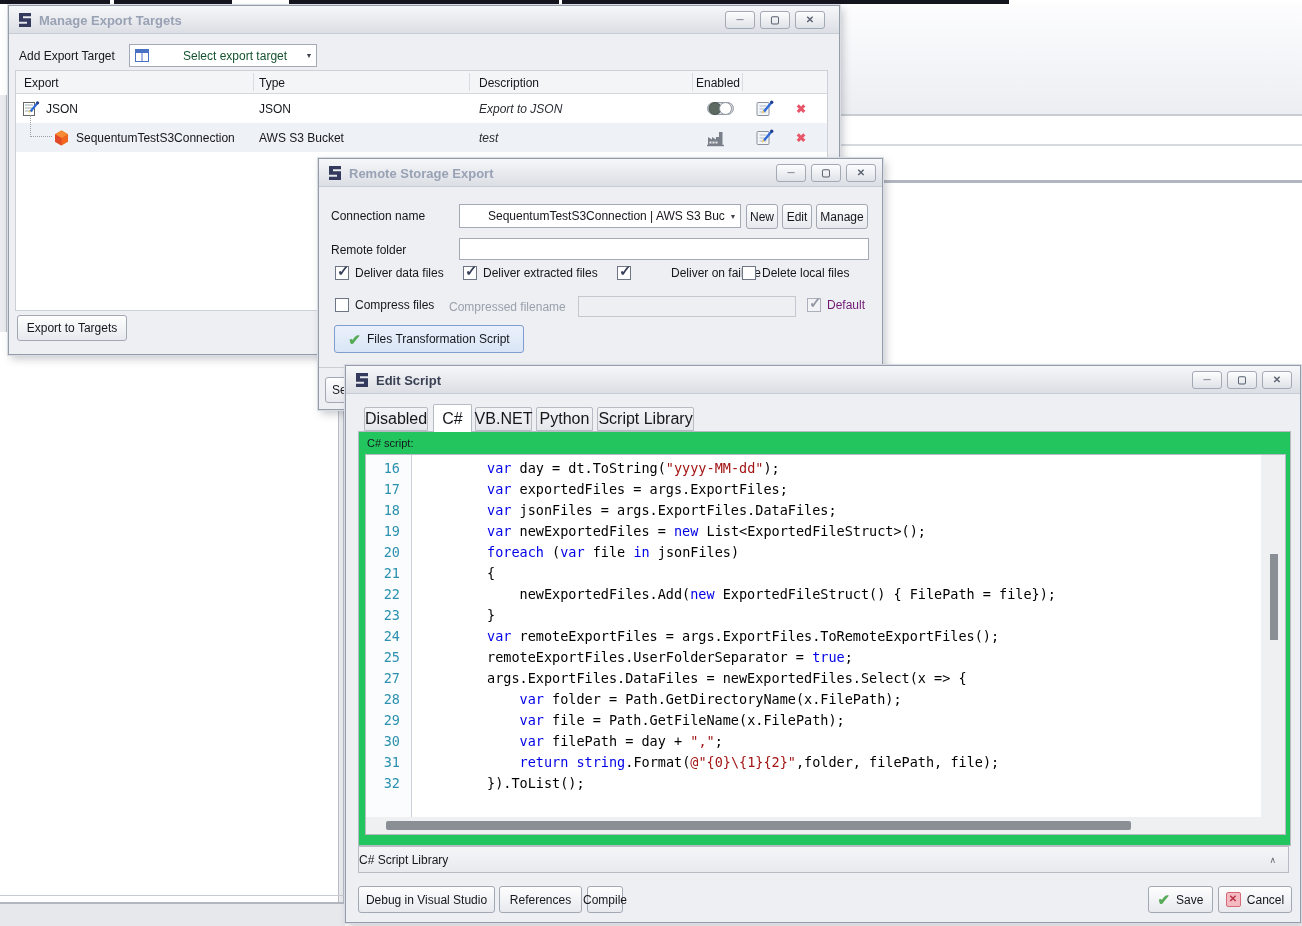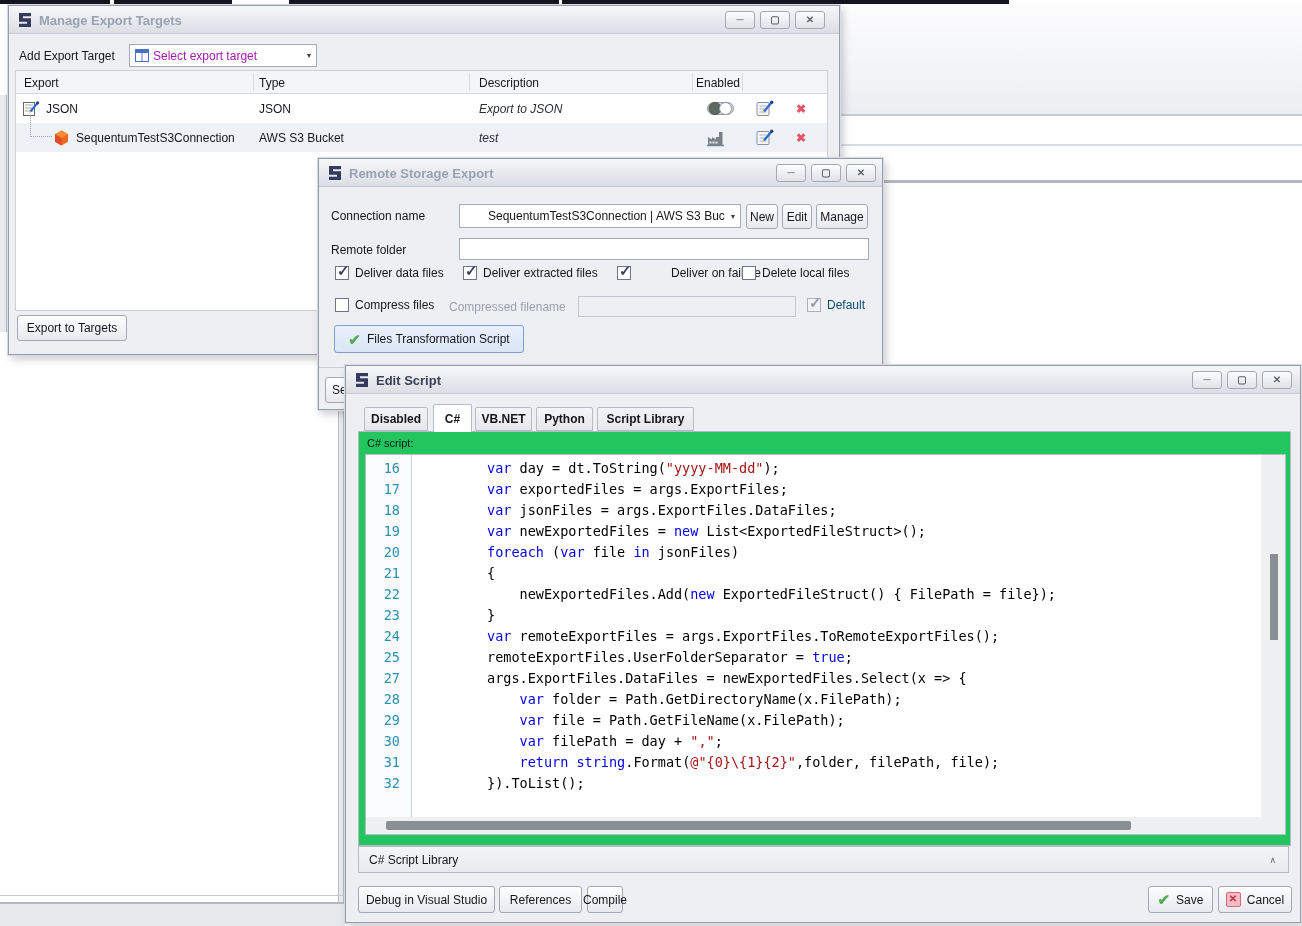--- a/index.html
+++ b/index.html
@@ -21,40 +21,40 @@
 .btn{position:absolute;display:inline-flex;align-items:center;justify-content:center;gap:6px;background:linear-gradient(#fefefe,#e7e9ee);border:1px solid #a2a8b4;border-radius:3px;font-size:12px;color:#15171c;white-space:nowrap;}
 .lbl{position:absolute;font-size:12px;color:#15171c;white-space:nowrap;}
 .input{position:absolute;background:#fff;border:1px solid #a3a9b5;}
 .input.disabled{background:#edeff2;border-color:#c3c7cf;}
 .combo{position:absolute;background:#fff;border:1px solid #a3a9b5;display:flex;align-items:center;overflow:hidden;}
 .combo .ctext{flex:1;padding:0 4px;white-space:nowrap;overflow:hidden;font-size:12px;}
 .arr{flex:none;width:14px;font-size:7px;color:#3d424c;text-align:center;}
 .cb{position:absolute;display:flex;align-items:flex-start;gap:6px;font-size:12px;color:#15171c;white-space:nowrap;}
 .cb .box{width:14px;height:14px;background:#fff;border:1px solid #6e7585;position:relative;flex:none;}
 .cb.checked .box::after{content:"\2713";position:absolute;left:1px;top:-5px;font-size:15px;font-weight:bold;color:#39405a;}
-.cb.dim{color:#0c4a6e;}
+.cb.dim{color:#701a75;}
 .cb.dim .box{border-color:#abb0bb;background:#f2f3f6;}
 .cb.dim.checked .box::after{color:#9298a4;}
 .check-ic{color:#55ab57;font-size:15px;font-weight:bold;line-height:1;}
 .xdel{color:#e8566a;font-size:16px;font-weight:bold;line-height:1;}
 .cancel-ic{width:15px;height:15px;border:1px solid #d46a76;border-radius:2px;background:#f5b9c1;position:relative;flex:none;}
 .cancel-ic::after{content:"\2715";position:absolute;left:2px;top:0px;font-size:10px;font-weight:bold;color:#b92f44;}
 
 
 .tbl{position:absolute;background:#fff;border:1px solid #cdd1d7;}
 .thead{position:absolute;left:0;top:0;right:0;height:23px;background:#f3f5f7;border-bottom:1px solid #d5d9de;}
 .th{position:absolute;top:0;height:23px;display:flex;align-items:center;font-size:12px;color:#15171c;}
 .vsep{position:absolute;top:2px;bottom:2px;width:1px;background:#d8dce1;}
 .trow{position:absolute;left:0;right:0;height:29px;}
 .trow.alt{background:#eef1f5;}
 .cell{position:absolute;top:0;height:29px;display:flex;align-items:center;font-size:12px;}
 .ital{font-style:italic;}
 
 
-.tab{position:absolute;display:flex;align-items:center;justify-content:center;background:linear-gradient(#f3f4f6,#e5e7eb);border:1px solid #b6bbc4;border-radius:2px 2px 0 0;font-size:12px;color:#15171c;height:24px;font-weight:bold;}
+.tab{position:absolute;display:flex;align-items:center;justify-content:center;background:linear-gradient(#f3f4f6,#e5e7eb);border:1px solid #b6bbc4;border-radius:2px 2px 0 0;font-size:16px;color:#15171c;height:24px;}
 .tab.sel{background:#fff;z-index:3;height:28px;border-bottom:none;}
 
 
 .panel{position:absolute;background:#22c55e;border:1px solid #b6bbc4;padding-left:12px;}
 .editor{position:absolute;background:#fff;border:1px solid #b6bbc4;}
 .gutterbg{position:absolute;left:0;top:0;width:46px;bottom:17px;background:#fbfcfd;border-right:1px solid #ccd1d7;}
 .lines{position:absolute;left:0;top:3px;right:24px;bottom:17px;overflow:hidden;}
 .code-line{display:flex;height:21px;font-family:"DejaVu Sans Mono",monospace;font-size:13.5px;}
 .ln{width:46px;flex:none;text-align:right;padding-right:12px;color:#2b91af;line-height:21px;}
 .lc{white-space:pre;line-height:21px;padding-left:10px;color:#000;}
@@ -105,21 +105,21 @@
     </div>
   </div>
 
   <div class="lbl" style="left:10px;top:43px;">Add Export Target</div>
   <div class="combo" style="left:120px;top:38px;width:188px;height:23px;">
     <svg style="flex:none;margin-left:5px;" width="14" height="13" viewBox="0 0 14 13">
         <rect x="0.5" y="0.5" width="13" height="12" fill="#fff" stroke="#4a72c4"></rect>
         <rect x="1" y="1" width="12" height="3" fill="#4a72c4"></rect>
         <line x1="7" y1="4" x2="7" y2="12" stroke="#4a72c4"></line>
       </svg>
-    <span class="ctext" style="color:#a21caf;">Select export target</span>
+    <span class="ctext" style="color:#14532d;margin-left:30px;">Select export target</span>
     <span class="arr">▼</span>
   </div>
 
   <div class="tbl" style="left:6px;top:64px;width:813px;height:241px;">
     <div class="thead">
       <div class="th" style="left:8px;">Export</div>
       <div class="th" style="left:243px;">Type</div>
       <div class="th" style="left:463px;">Description</div>
       <div class="th" style="left:680px;">Enabled</div>
       <div class="vsep" style="left:237px;"></div>
@@ -369,21 +369,21 @@
         </div>
       <div class="vscroll">
         <div class="vthumb" style="top:99px;height:86px;"></div>
       </div>
       <div class="hscroll">
         <div class="hthumb" style="left:20px;width:745px;"></div>
       </div>
     </div>
   </div>
 
-  <div class="libbar" style="left:12px;top:480px;width:931px;height:27px;padding-left:10px;">
+  <div class="libbar" style="left:12px;top:480px;width:931px;height:27px;">
     <span>C# Script Library</span>
     <span class="chev">∧</span>
   </div>
 
   <button class="btn" style="left:12px;top:520px;width:137px;height:27px;text-align:center;">Debug in Visual Studio</button>
   <button class="btn" style="left:153px;top:520px;width:83px;height:27px;">References</button>
   <button class="btn" style="left:241px;top:520px;width:36px;height:27px;">Compile</button>
   <button class="btn" style="left:802px;top:520px;width:65px;height:27px;">
     <span class="check-ic">✔</span>
     <span>Save</span>

